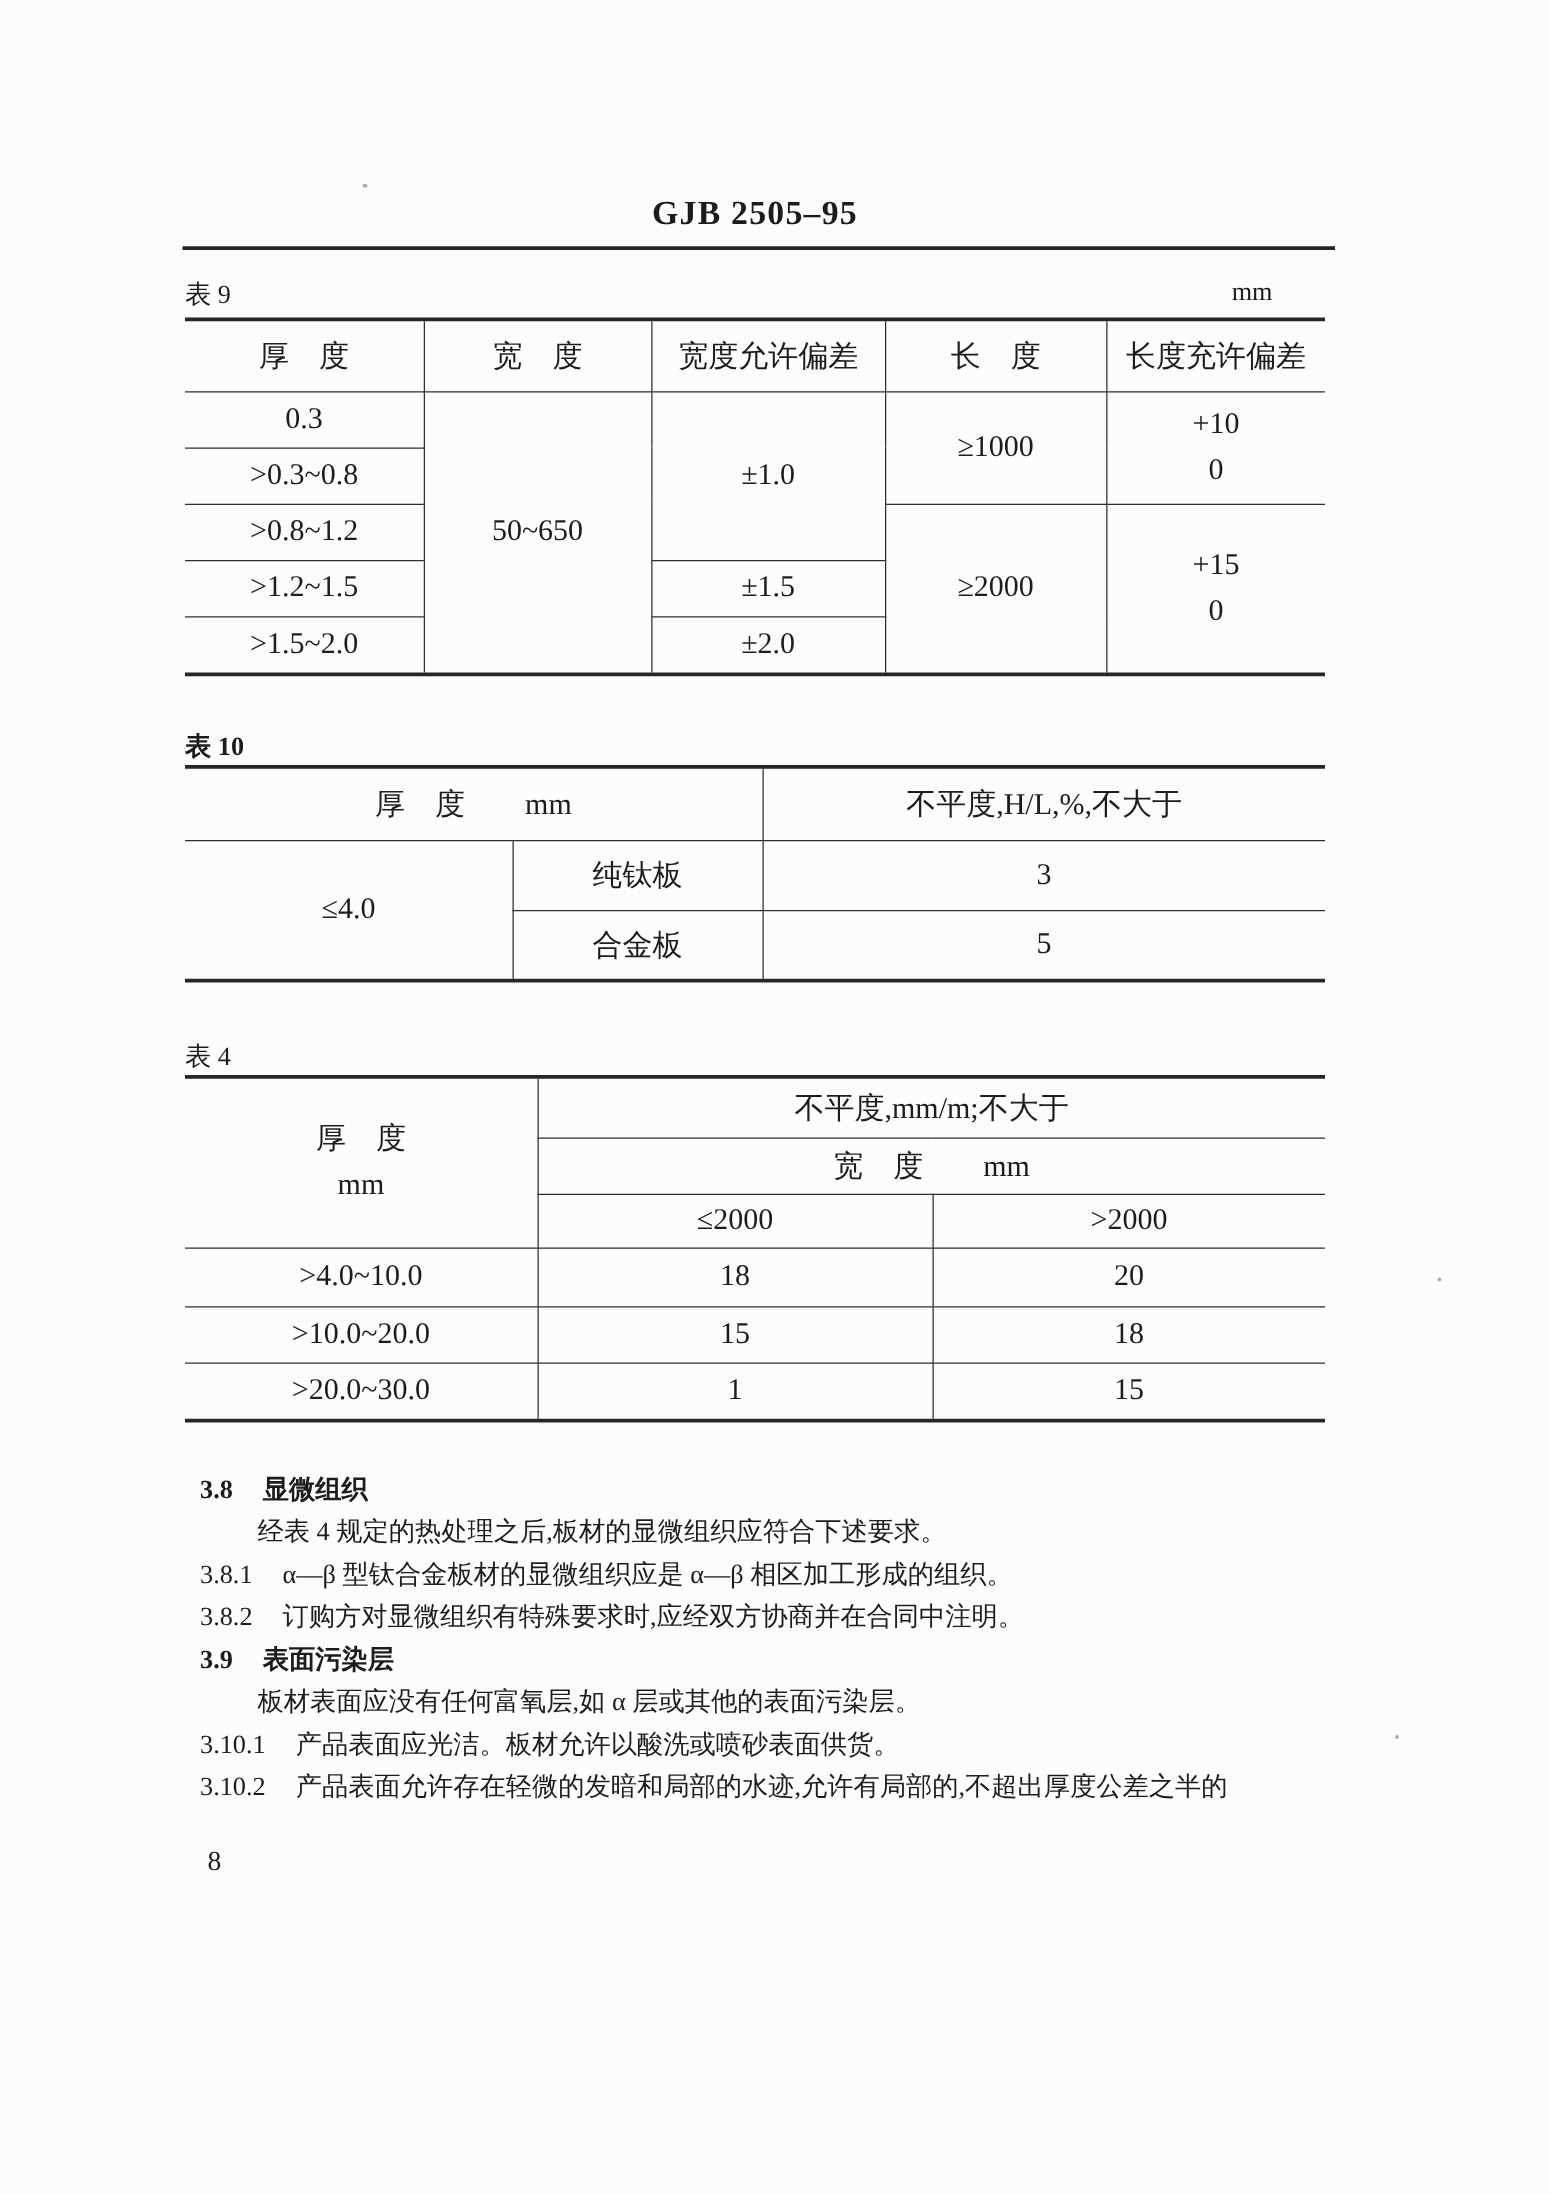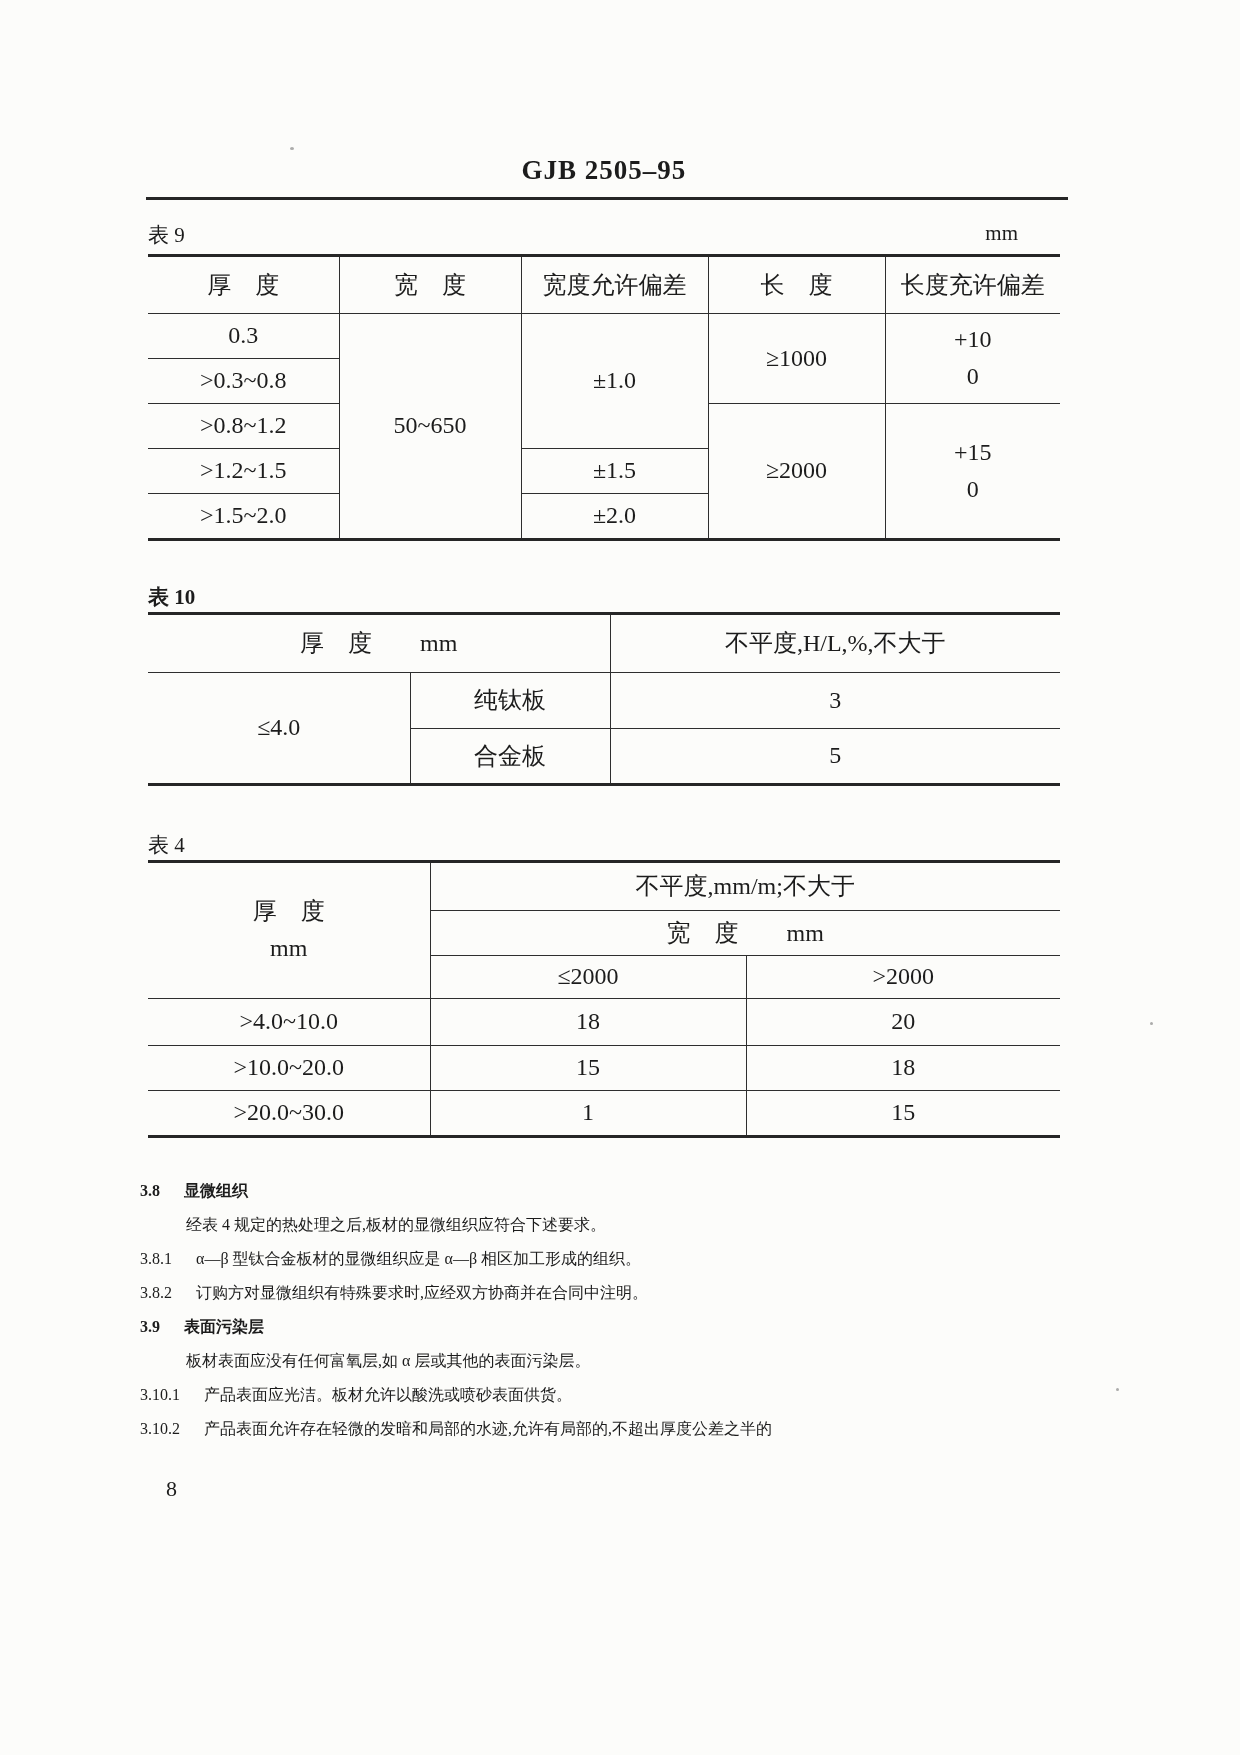--- a/index.html
+++ b/index.html
@@ -47,22 +47,22 @@
     font-size:24px;padding:0 4px;
     overflow:hidden;
   }
   td.hb{border-bottom:2.5px solid #292929;}
   .h56{height:56px;} .h45{height:45px;}
   .h57{height:57px;} .h55{height:55px;}
   .h47{height:47px;} .h43{height:43px;}
   .two-line span{display:block;line-height:1.55;}
 
   .sections{
-    position:absolute;top:1174px;left:140px;width:920px;
-    font-size:16px;
+    position:absolute;top:1174px;left:160px;width:920px;
+    font-size:21px;
   }
   .sec-line{line-height:34px;height:34px;white-space:nowrap;}
   .sec-line.heading{font-weight:bold;}
   .sec-line.indent{padding-left:46px;}
   .sec-num{display:inline-block;margin-right:24px;}
 
   .page-num{position:absolute;top:1476px;left:166px;font-size:22px;}
 
   .speck{position:absolute;border-radius:50%;background:#6a6a6a;opacity:.55;}
   .speck1{top:147px;left:290px;width:4px;height:3px;}

